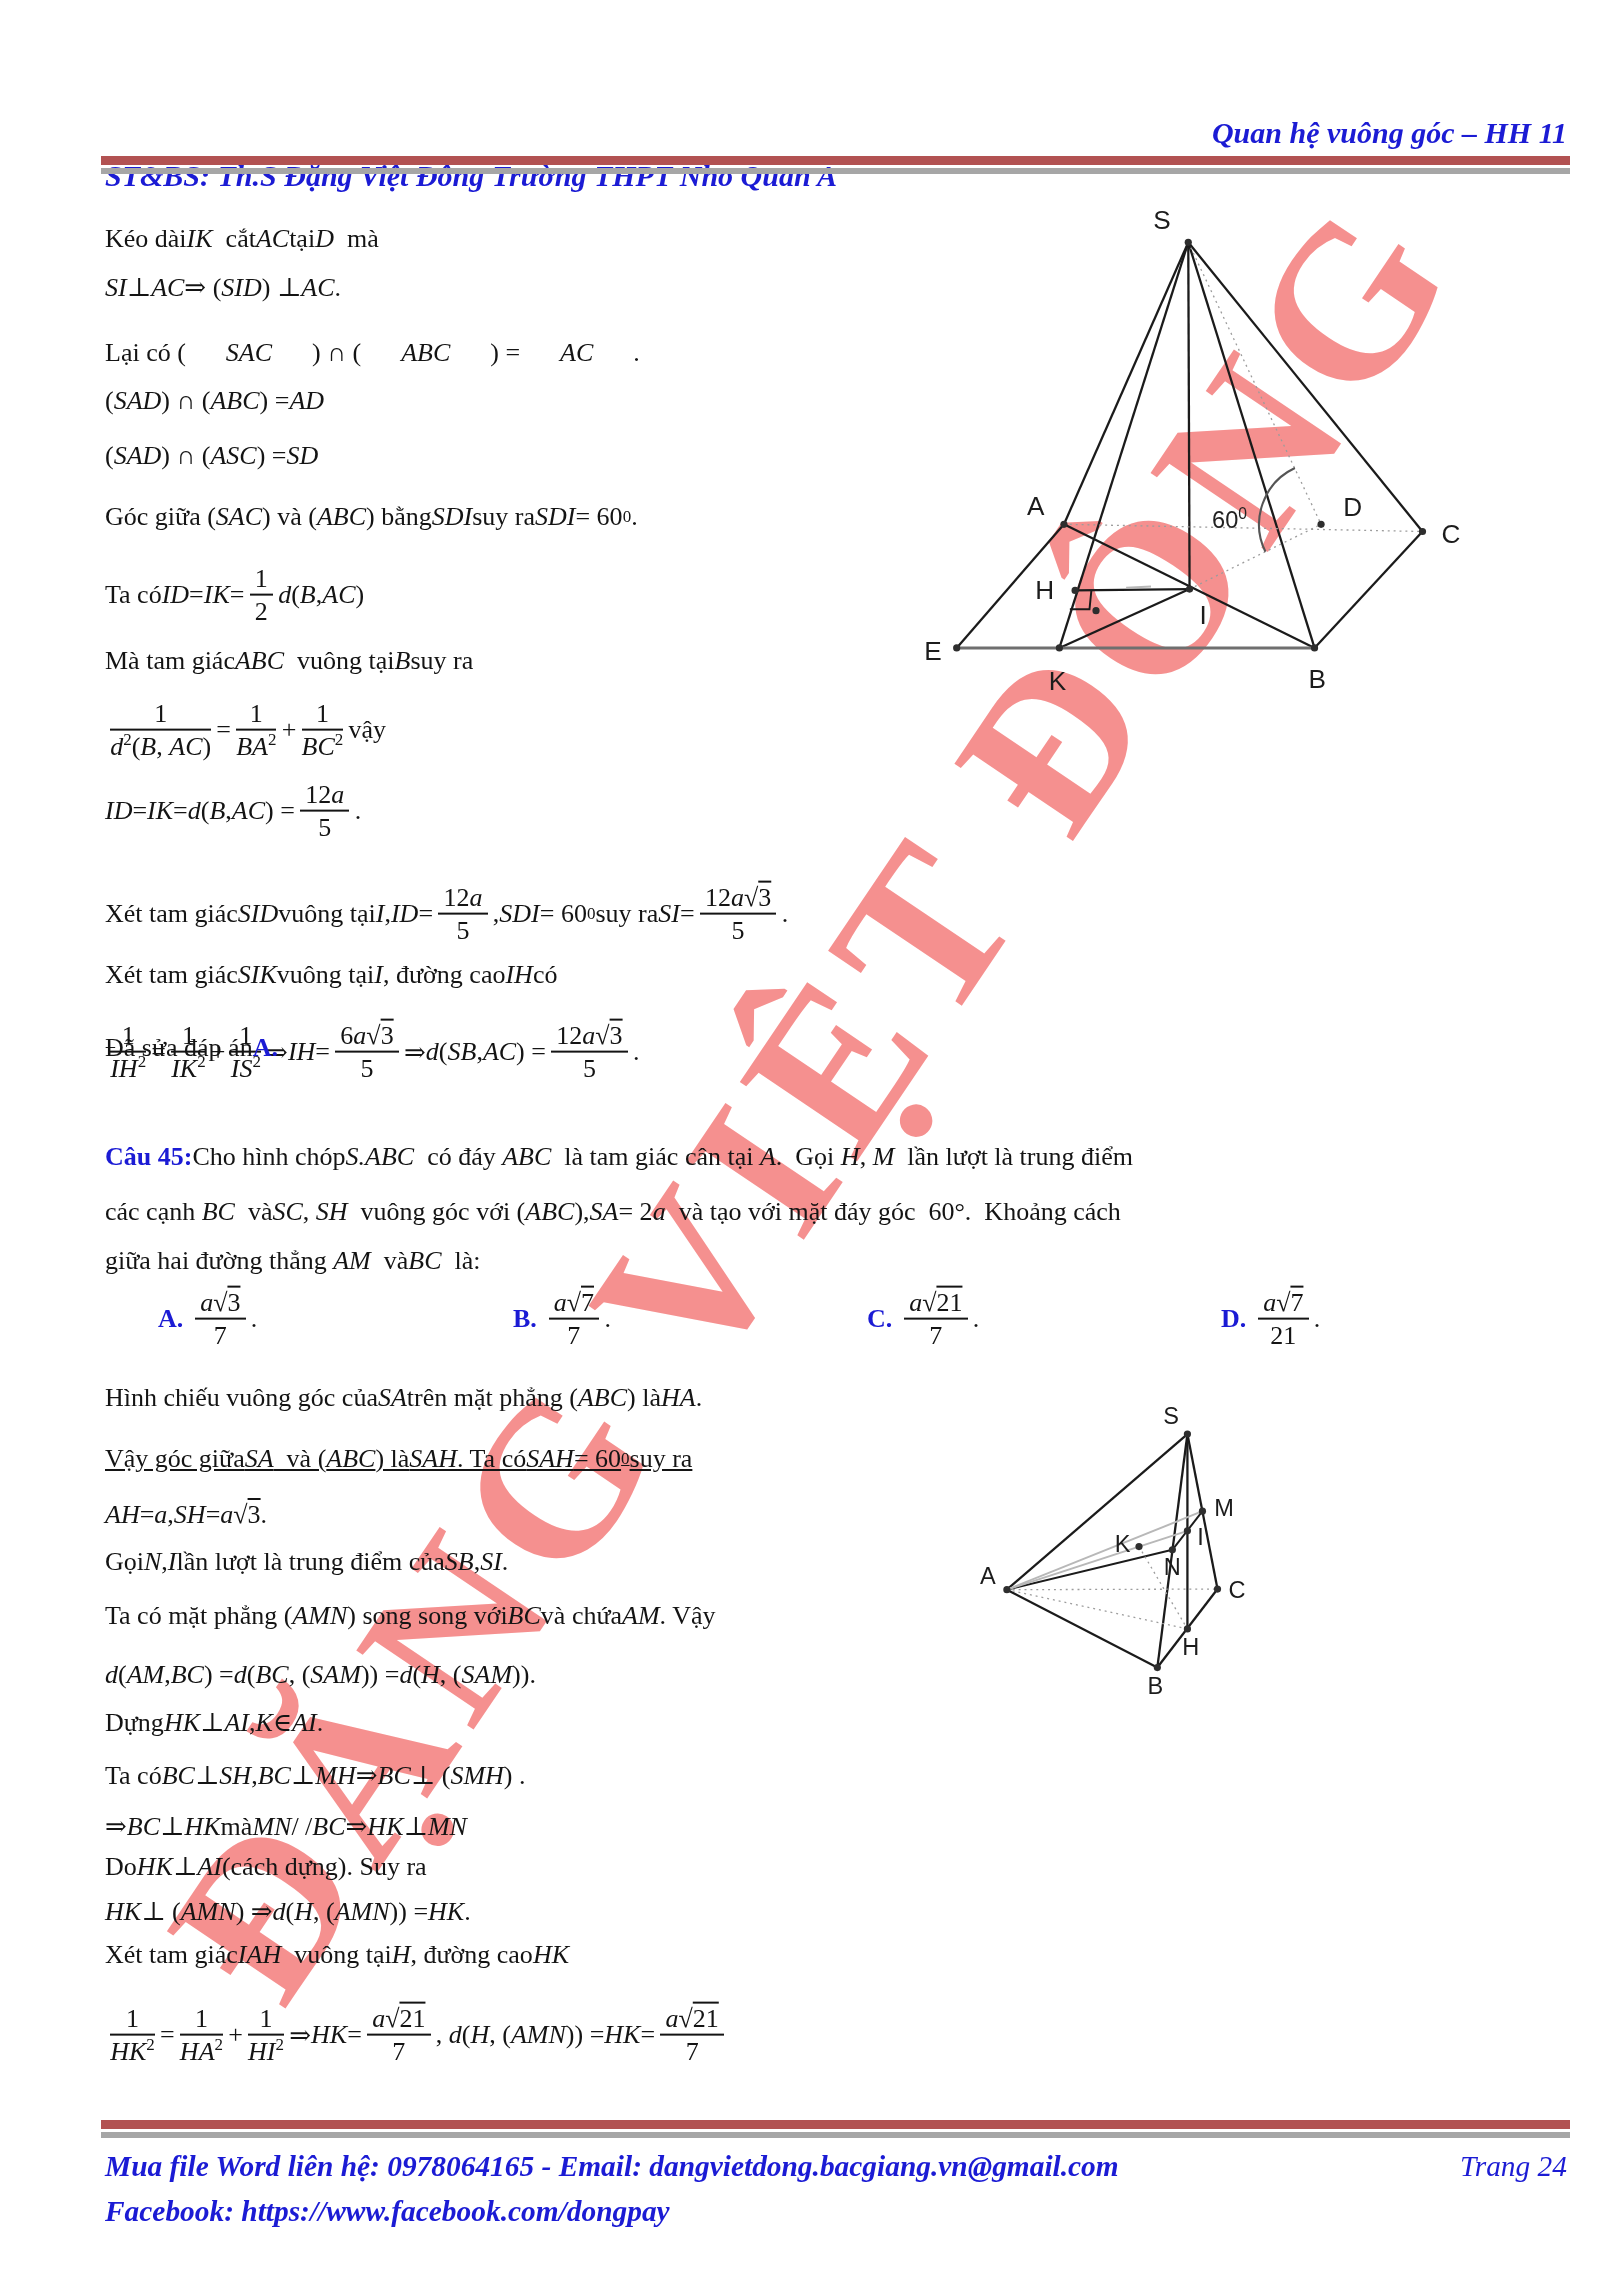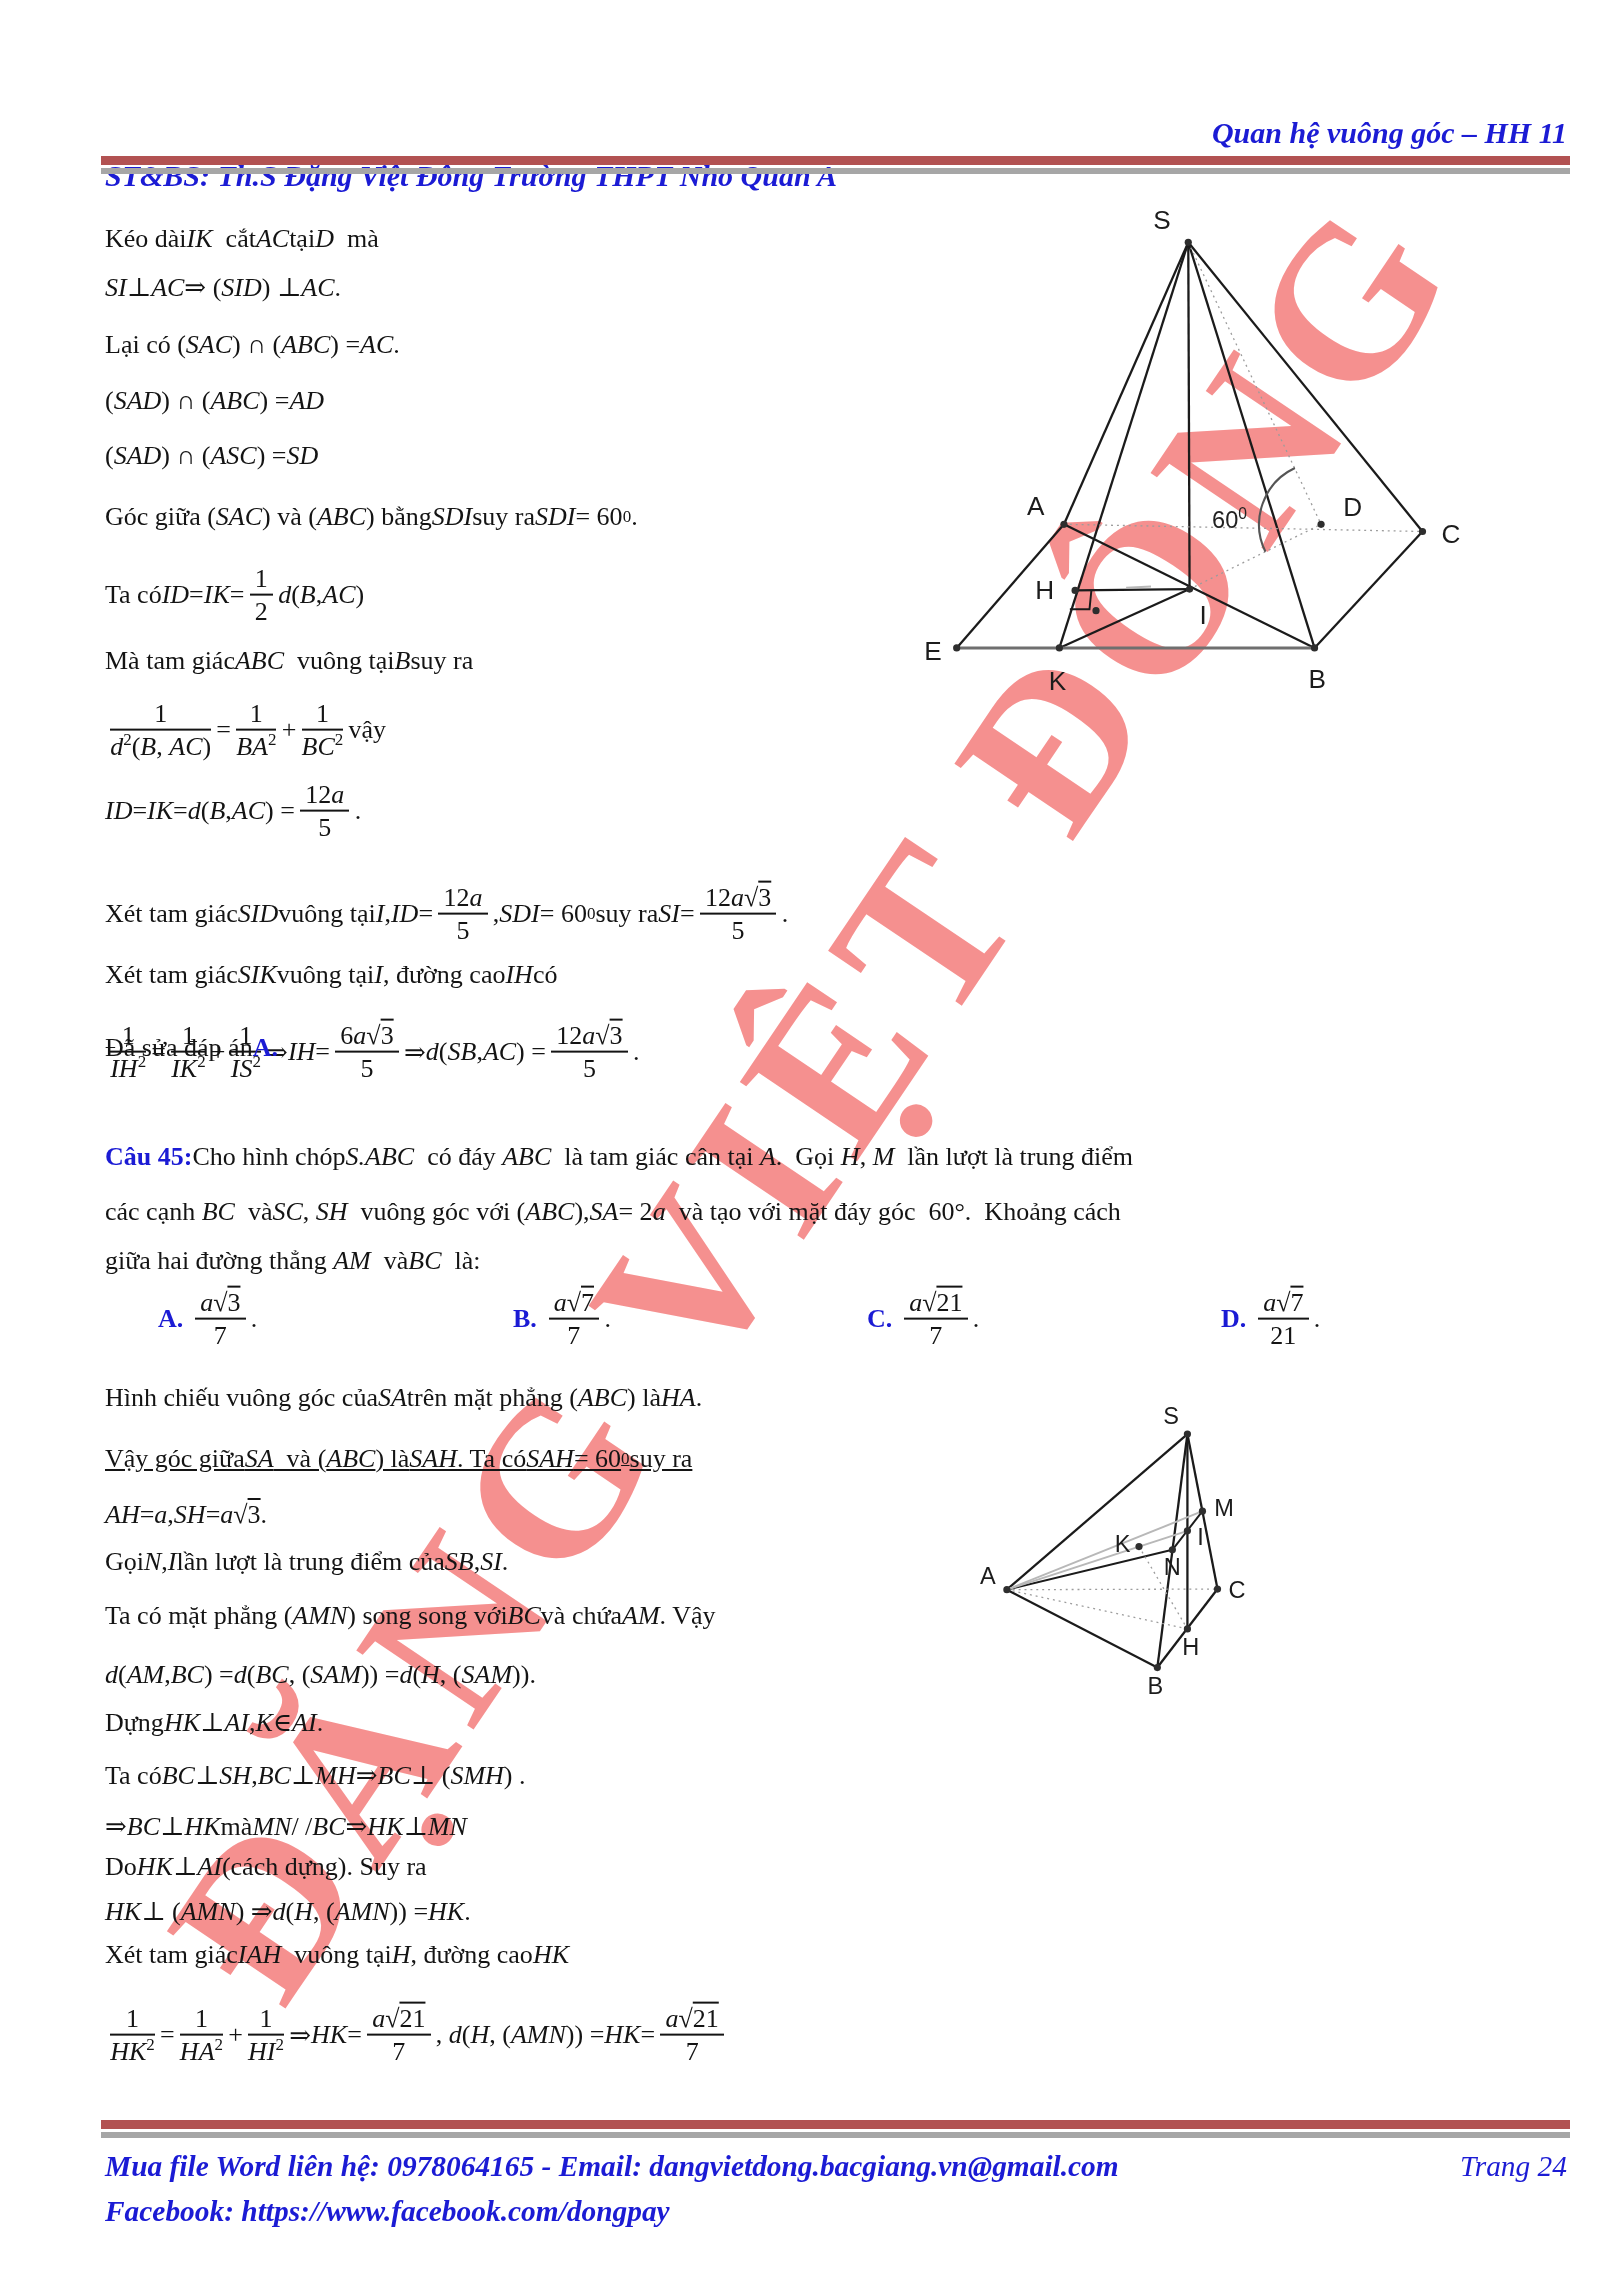--- a/index.html
+++ b/index.html
@@ -38,21 +38,21 @@
 
   <div class="watermark">ĐẶNG VIỆT ĐÔNG</div>
 
   <div class="hdr hdr-left">ST&amp;BS: Th.S Đặng Việt Đông Trường THPT Nho Quan A</div>
   <div class="hdr hdr-right">Quan hệ vuông góc – HH 11</div>
   <div class="bar bar-red" style="top:156px;"></div>
   <div class="bar bar-gray" style="top:168px;"></div>
 
   <div class="line" style="top:239px;">Kéo dài <i>IK</i>&nbsp; cắt <i>AC</i> tại <i>D</i>&nbsp; mà</div>
   <div class="line" style="top:287px;"><i>SI</i> ⊥ <i>AC</i> ⇒ (<i>SID</i>) ⊥ <i>AC</i> .</div>
-  <div class="line" style="top:345px;">Lại có (<i>SAC</i>) ∩ (<i>ABC</i>) = <i>AC</i> .</div>
+  <div class="line" style="top:353px;gap:40px;">Lại có (<i>SAC</i>) ∩ (<i>ABC</i>) = <i>AC</i> .</div>
   <div class="line" style="top:401px;">(<i>SAD</i>) ∩ (<i>ABC</i>) = <i>AD</i></div>
   <div class="line" style="top:456px;">(<i>SAD</i>) ∩ (<i>ASC</i>) = <i>SD</i></div>
   <div class="line" style="top:517px;">Góc giữa (<i>SAC</i>) và (<i>ABC</i>) bằng <i>SDI</i> suy ra <i>SDI</i> = 60<sup>0</sup> .</div>
   <div class="line" style="top:595px;">Ta có <i>ID</i> = <i>IK</i> = <span class="fr">
         <span class="fn">1</span>
         <span class="fd">2</span>
       </span><i>d</i>(<i>B</i>, <i>AC</i>)</div>
   <div class="line" style="top:661px;">Mà tam giác <i>ABC</i>&nbsp; vuông tại <i>B</i> suy ra</div>
   <div class="line" style="top:730px;"><span class="fr">
         <span class="fn">1</span>

